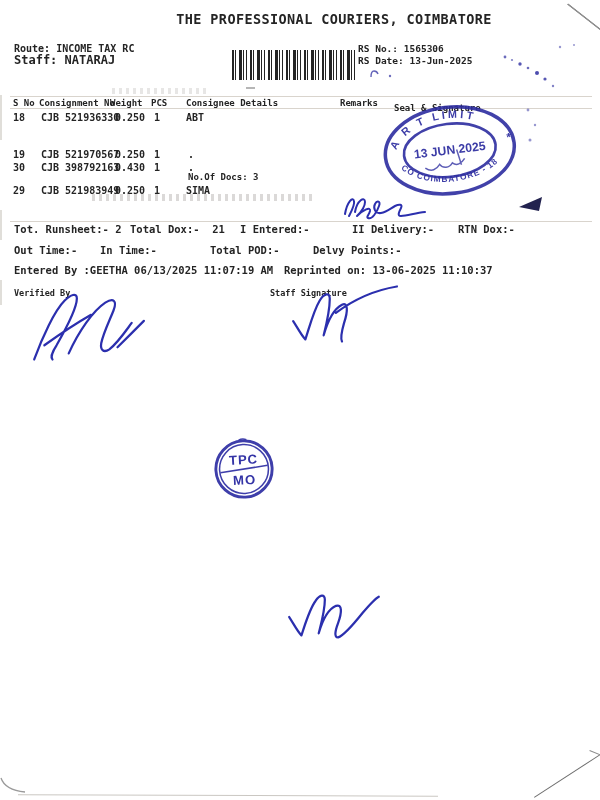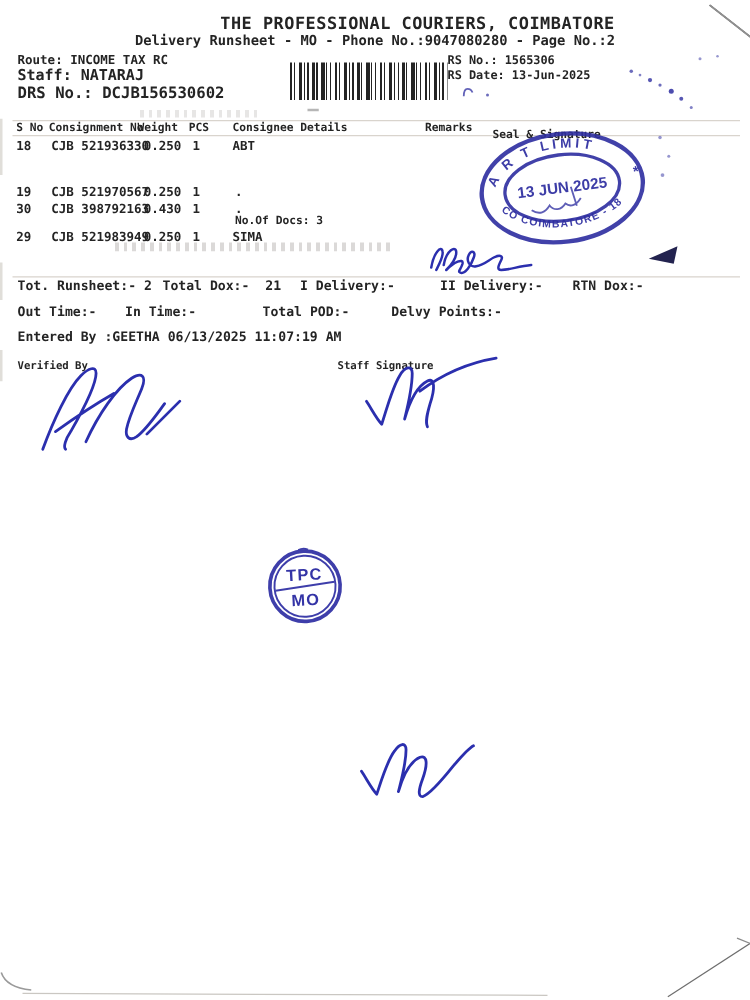--- a/index.html
+++ b/index.html
@@ -46,25 +46,23 @@
   .bdiag{position:absolute;left:534px;top:797px;width:82px;height:0;border-top:1.5px solid #6e6e6e;
     transform:rotate(-33deg);transform-origin:left top;}
   .bdiag2{position:absolute;left:589px;top:753px;width:16px;height:0;border-top:1.5px solid #8a8a8a;transform:rotate(22deg);}
 </style>
 </head>
 <body>
 
 <div class="page">
 
   <div class="t title" style="left:34px;top:12px">THE PROFESSIONAL COURIERS, COIMBATORE</div>
-  <div class="t subtitle" style="left:0px;top:27px">Delivery Runsheet - MO - Phone No.:9047080280 - Page No.:2</div>
 
   <div class="t fs10" style="left:14px;top:43px">Route: INCOME TAX RC</div>
   <div class="t fs12" style="left:14px;top:54px">Staff: NATARAJ</div>
-  <div class="t fs125" style="left:14px;top:67px">DRS No.: DCJB156530602</div>
 
   <div class="t fs95" style="left:358px;top:44px">RS No.: 1565306</div>
   <div class="t fs95" style="left:358px;top:56px">RS Date: 13-Jun-2025</div>
 
   <div class="barcode"></div>
 
   <div class="hline" style="left:10px;top:96px;width:582px"></div>
   <div class="hline" style="left:10px;top:108px;width:582px"></div>
   <div class="hline" style="left:10px;top:221px;width:582px"></div>
 
@@ -104,30 +102,31 @@
   <div>
     <span class="t fs10" style="left:13px;top:185px">29</span>
     <span class="t fs10" style="left:41px;top:185px">CJB 521983949</span>
     <span class="t fs10" style="left:115px;top:185px">0.250</span>
     <span class="t fs10" style="left:154px;top:185px">1</span>
     <span class="t fs10" style="left:186px;top:185px">SIMA</span>
   </div>
 
   <div class="t fs105" style="left:14px;top:224px">Tot. Runsheet:- 2</div>
   <div class="t fs105" style="left:130px;top:224px">Total Dox:-  21</div>
-  <div class="t fs105" style="left:240px;top:224px">I Delivery:-</div>
+  <div class="t fs105" style="left:240px;top:224px">I Entered:-</div>
   <div class="t fs105" style="left:352px;top:224px">II Delivery:-</div>
   <div class="t fs105" style="left:458px;top:224px">RTN Dox:-</div>
 
   <div class="t fs105" style="left:14px;top:245px">Out Time:-</div>
   <div class="t fs105" style="left:100px;top:245px">In Time:-</div>
   <div class="t fs105" style="left:210px;top:245px">Total POD:-</div>
   <div class="t fs105" style="left:313px;top:245px">Delvy Points:-</div>
 
   <div class="t fs105" style="left:14px;top:265px">Entered By :GEETHA 06/13/2025 11:07:19 AM</div>
+  <div class="t fs105" style="left:284px;top:265px">Reprinted on: 13-06-2025 11:10:37</div>
 
   <div class="t fs85" style="left:14px;top:289px">Verified By</div>
   <div class="t fs85" style="left:270px;top:289px">Staff Signature</div>
 
   <svg class="abs stamp-oval" style="left:378px;top:101px" width="148" height="102" viewBox="0 0 150 104">
     <defs>
       <path id="arcT" d="M 16,58 A 57,38 0 0 1 130,53"></path>
       <path id="arcB" d="M 12,46 A 62,41 0 0 0 134,50"></path>
     </defs>
     <g fill="none" opacity="0.9" stroke="#2d2da0">

